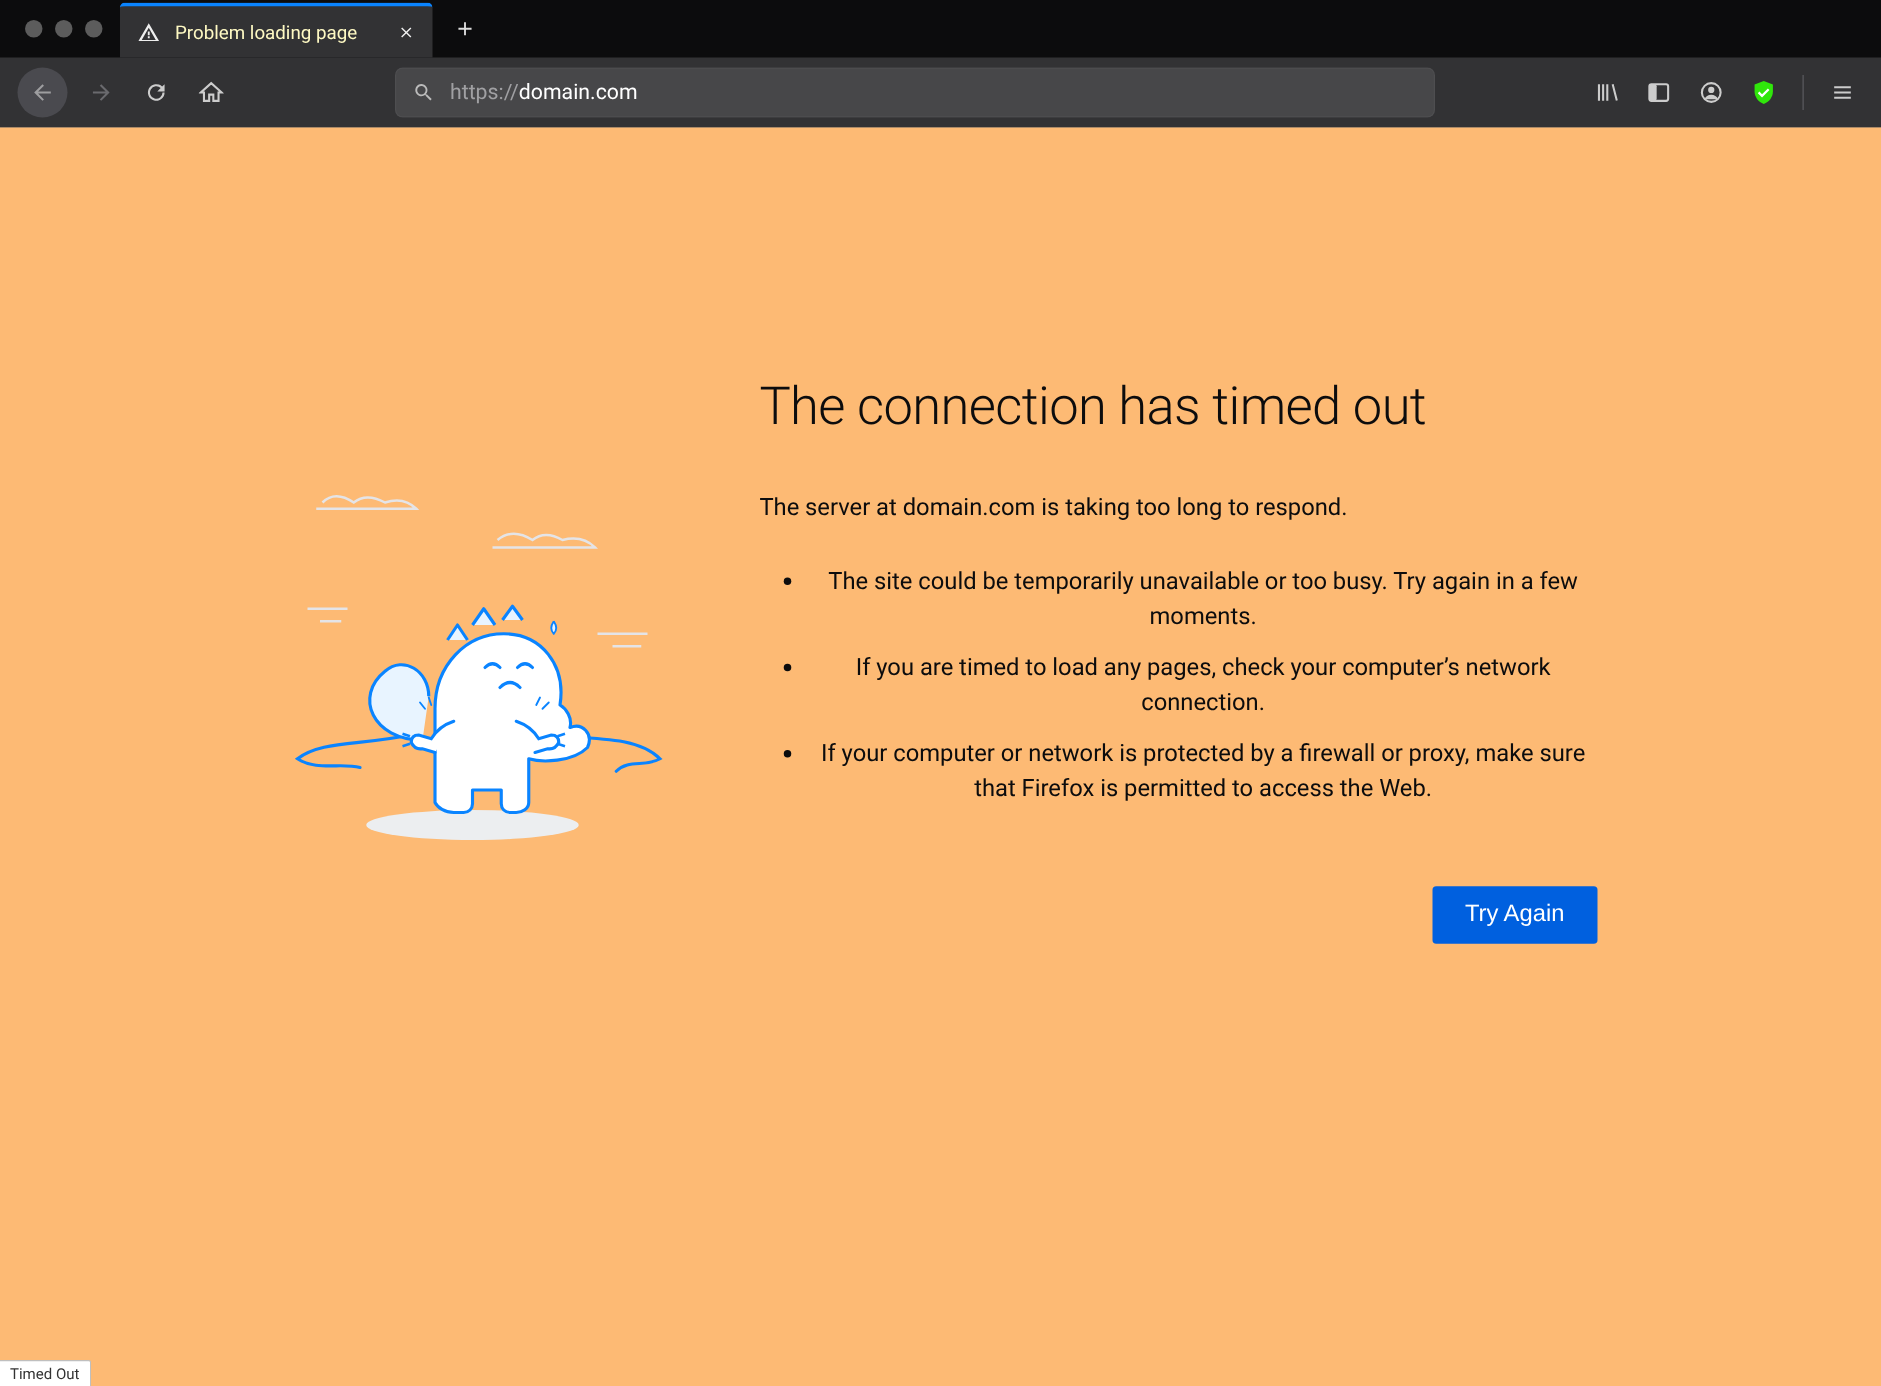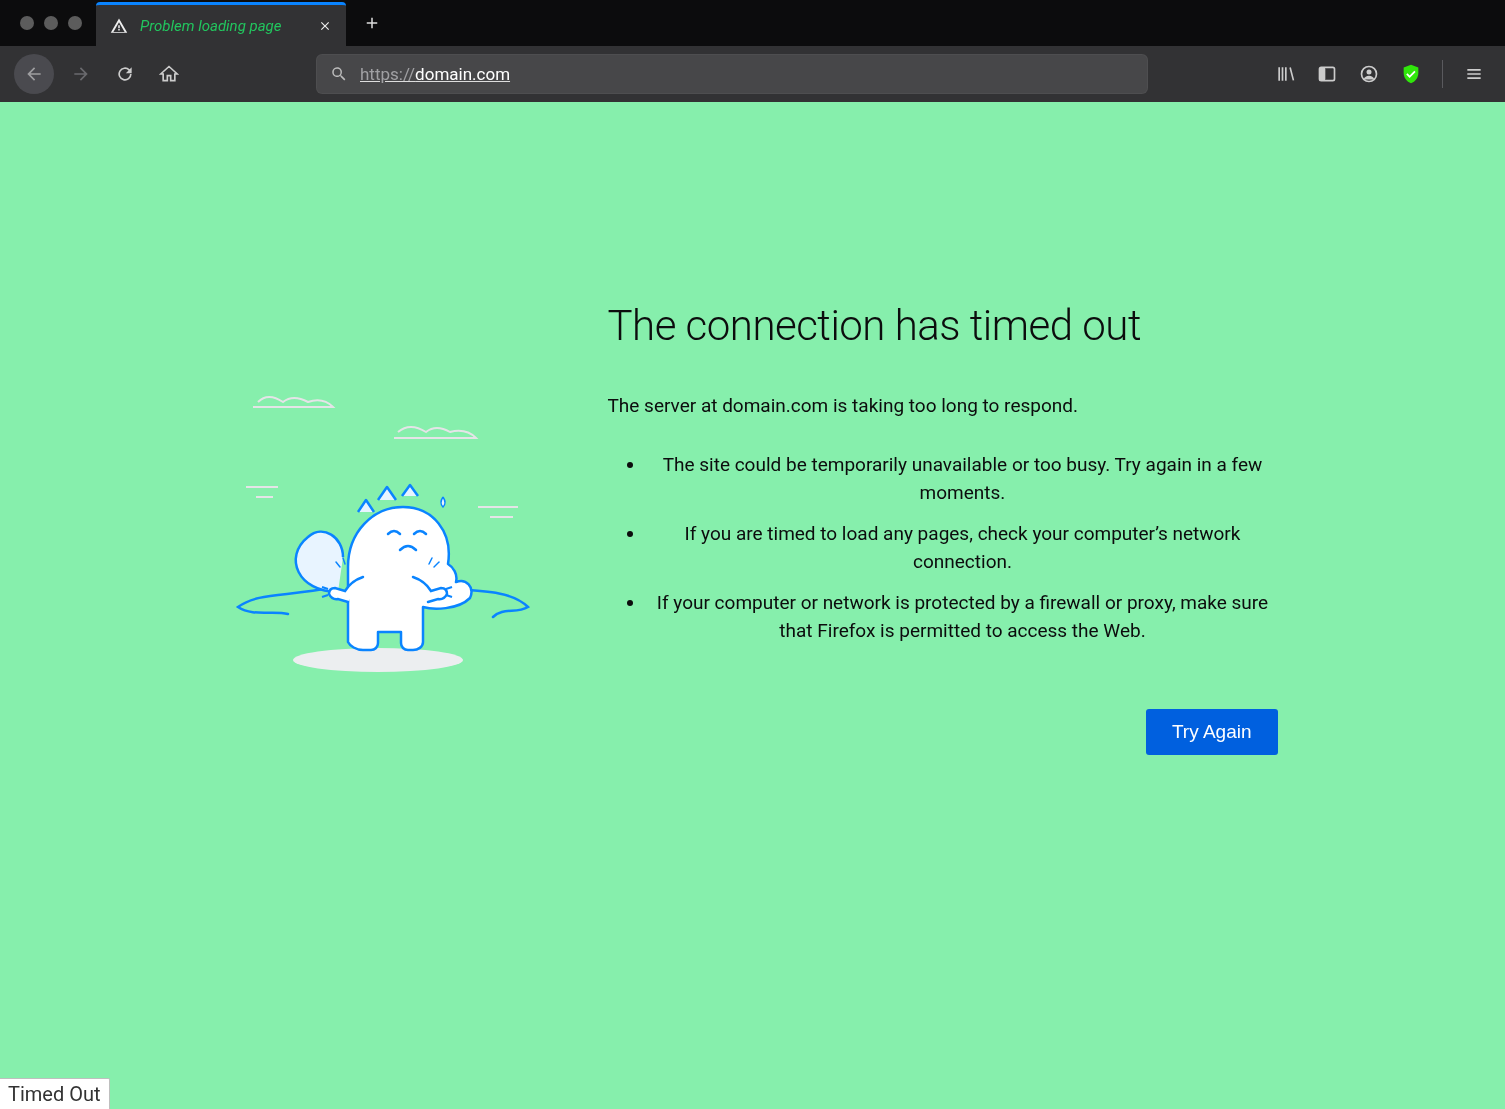--- a/index.html
+++ b/index.html
@@ -10,50 +10,49 @@
   .tabstrip { display: flex; align-items: center; height: 46px; padding-left: 12px; }
   .traffic-lights { display: flex; gap: 10px; padding: 0 14px 0 8px; align-items: center; }
   .traffic-lights span { width: 14px; height: 14px; border-radius: 50%; background: #5c5c5c; display: inline-block; }
 
   .tab {
     display: flex; align-items: center; height: 44px; background: #323234;
     padding: 0 14px; gap: 12px; min-width: 250px; max-width: 320px;
     border-top: 3px solid #0a84ff; position: relative; margin-top: 2px;
     border-top-left-radius: 4px; border-top-right-radius: 4px;
   }
-  .tab-title { color: #22c55e; font-size: 15px; white-space: nowrap; overflow: hidden; text-overflow: ellipsis; flex: 1; font-style: italic; }
+  .tab-title { color: #fef9c3; font-size: 15px; white-space: nowrap; overflow: hidden; text-overflow: ellipsis; flex: 1; }
   .tab .icon, .tab .close { width: 18px; height: 18px; fill: #eee; flex: 0 0 auto; }
   .tab .close { width: 14px; height: 14px; }
   .new-tab { width: 32px; height: 32px; display: flex; align-items: center; justify-content: center; margin-left: 10px; }
   .new-tab svg { width: 18px; height: 18px; fill: #ddd; }
 
   .toolbar { display: flex; align-items: center; height: 56px; background: #323234; padding: 0 14px; gap: 10px; }
   .tool-btn { width: 34px; height: 34px; display: flex; align-items: center; justify-content: center; border-radius: 4px; }
   .tool-btn svg { width: 20px; height: 20px; fill: #ccc; }
   .tool-btn.back { background: #4a4a4f; border-radius: 50%; width: 40px; height: 40px; }
   .tool-btn.back svg { fill: #9e9ea0; }
   .tool-btn.disabled svg { fill: #6a6a6e; }
 
   .urlbar {
     flex: 1; display: flex; align-items: center; height: 40px;
     background: #474749; border-radius: 6px; padding: 0 14px; margin: 0 110px 0 120px;
     box-shadow: inset 0 0 0 1px rgba(255,255,255,0.04);
-    text-decoration: underline;
   }
   .urlbar svg { width: 18px; height: 18px; fill: #bbb; margin-right: 12px; }
   .url-text { font-size: 17px; color: #a0a0a3; }
   .url-text .domain { color: #fff; }
 
   .toolbar-right { display: flex; align-items: center; gap: 8px; }
   .divider { width: 1px; height: 28px; background: #5a5a5e; margin: 0 6px; }
   .shield { }
   .shield svg { width: 22px; height: 22px; }
 
   
-  .page { position: relative; width: 100%; height: calc(1109px - 46px - 56px); background: #86efac; }
+  .page { position: relative; width: 100%; height: calc(1109px - 46px - 56px); background: #fdba74; }
   .error-container { position: absolute; left: 50%; transform: translateX(-50%); top: 200px; width: 1050px; display: flex; }
   .illustration-col { width: 360px; flex: 0 0 360px; padding-top: 90px; position: relative;}
   .text-col { flex: 1; padding-left: 20px; }
 
   .err-title { font-size: 42px; font-weight: 300; color: #0c0c0d; letter-spacing: -0.5px; margin-bottom: 44px; line-height: 1.15; }
   .err-sub { font-size: 19px; color: #0c0c0d; margin-bottom: 34px; }
   .err-list { list-style: disc; padding-left: 38px; font-size: 19px; color: #0c0c0d; text-align: center; }
   .err-list li { margin-bottom: 14px; line-height: 1.45; padding-left: 2px;}
 
   .actions { display: flex; justify-content: flex-end; margin-top: 64px; }
@@ -61,21 +60,21 @@
     background: #0060df; color: #fff; border: none; font-size: 19px;
     padding: 12px 26px; border-radius: 3px; cursor: pointer; font-weight: 400;
   }
 
   .dino-svg { width: 320px; height: 300px; }
 
   
   .status-badge {
     position: absolute; left: 0; bottom: 0; background: #fff;
     border: 1px solid #bfbfbf; border-left: none; border-bottom: none;
-    font-size: 20px; padding: 3px 8px; color: #333;
+    font-size: 12px; padding: 3px 8px; color: #333;
     border-top-right-radius: 2px;
   }
 </style>
 </head>
 <body>
 
 <div class="chrome">
   <div class="tabstrip">
     <div class="traffic-lights">
       <span></span>

